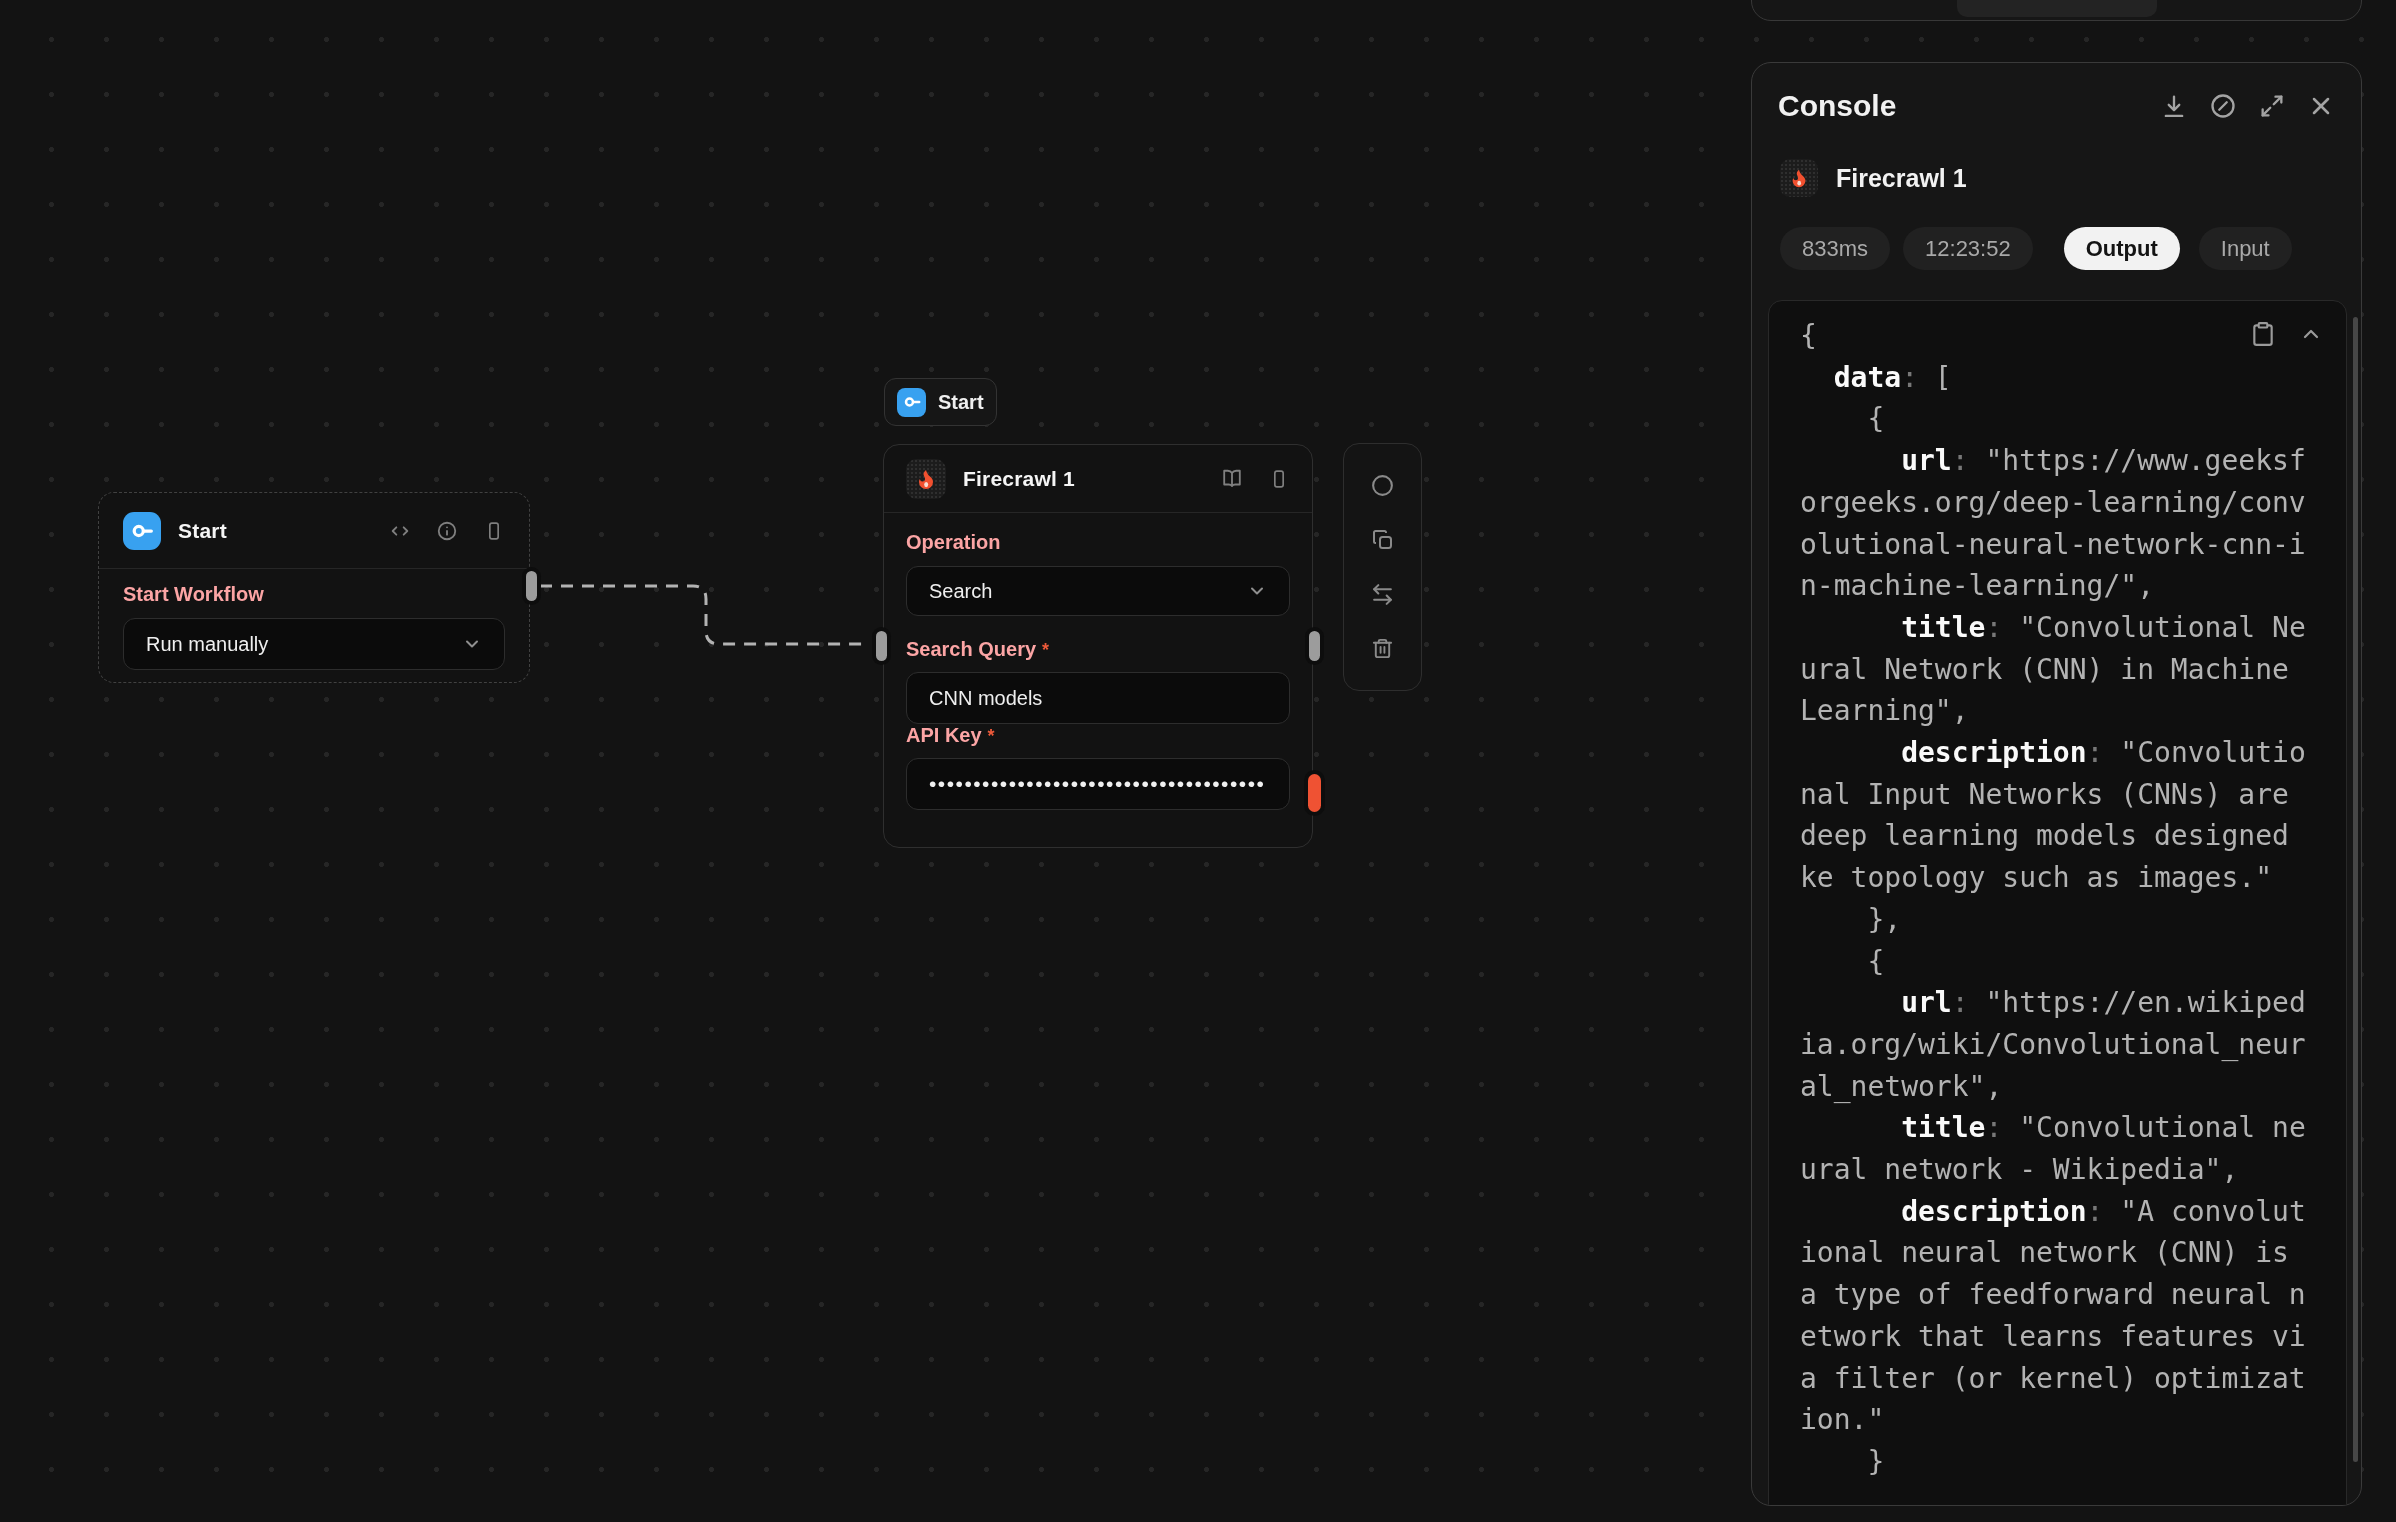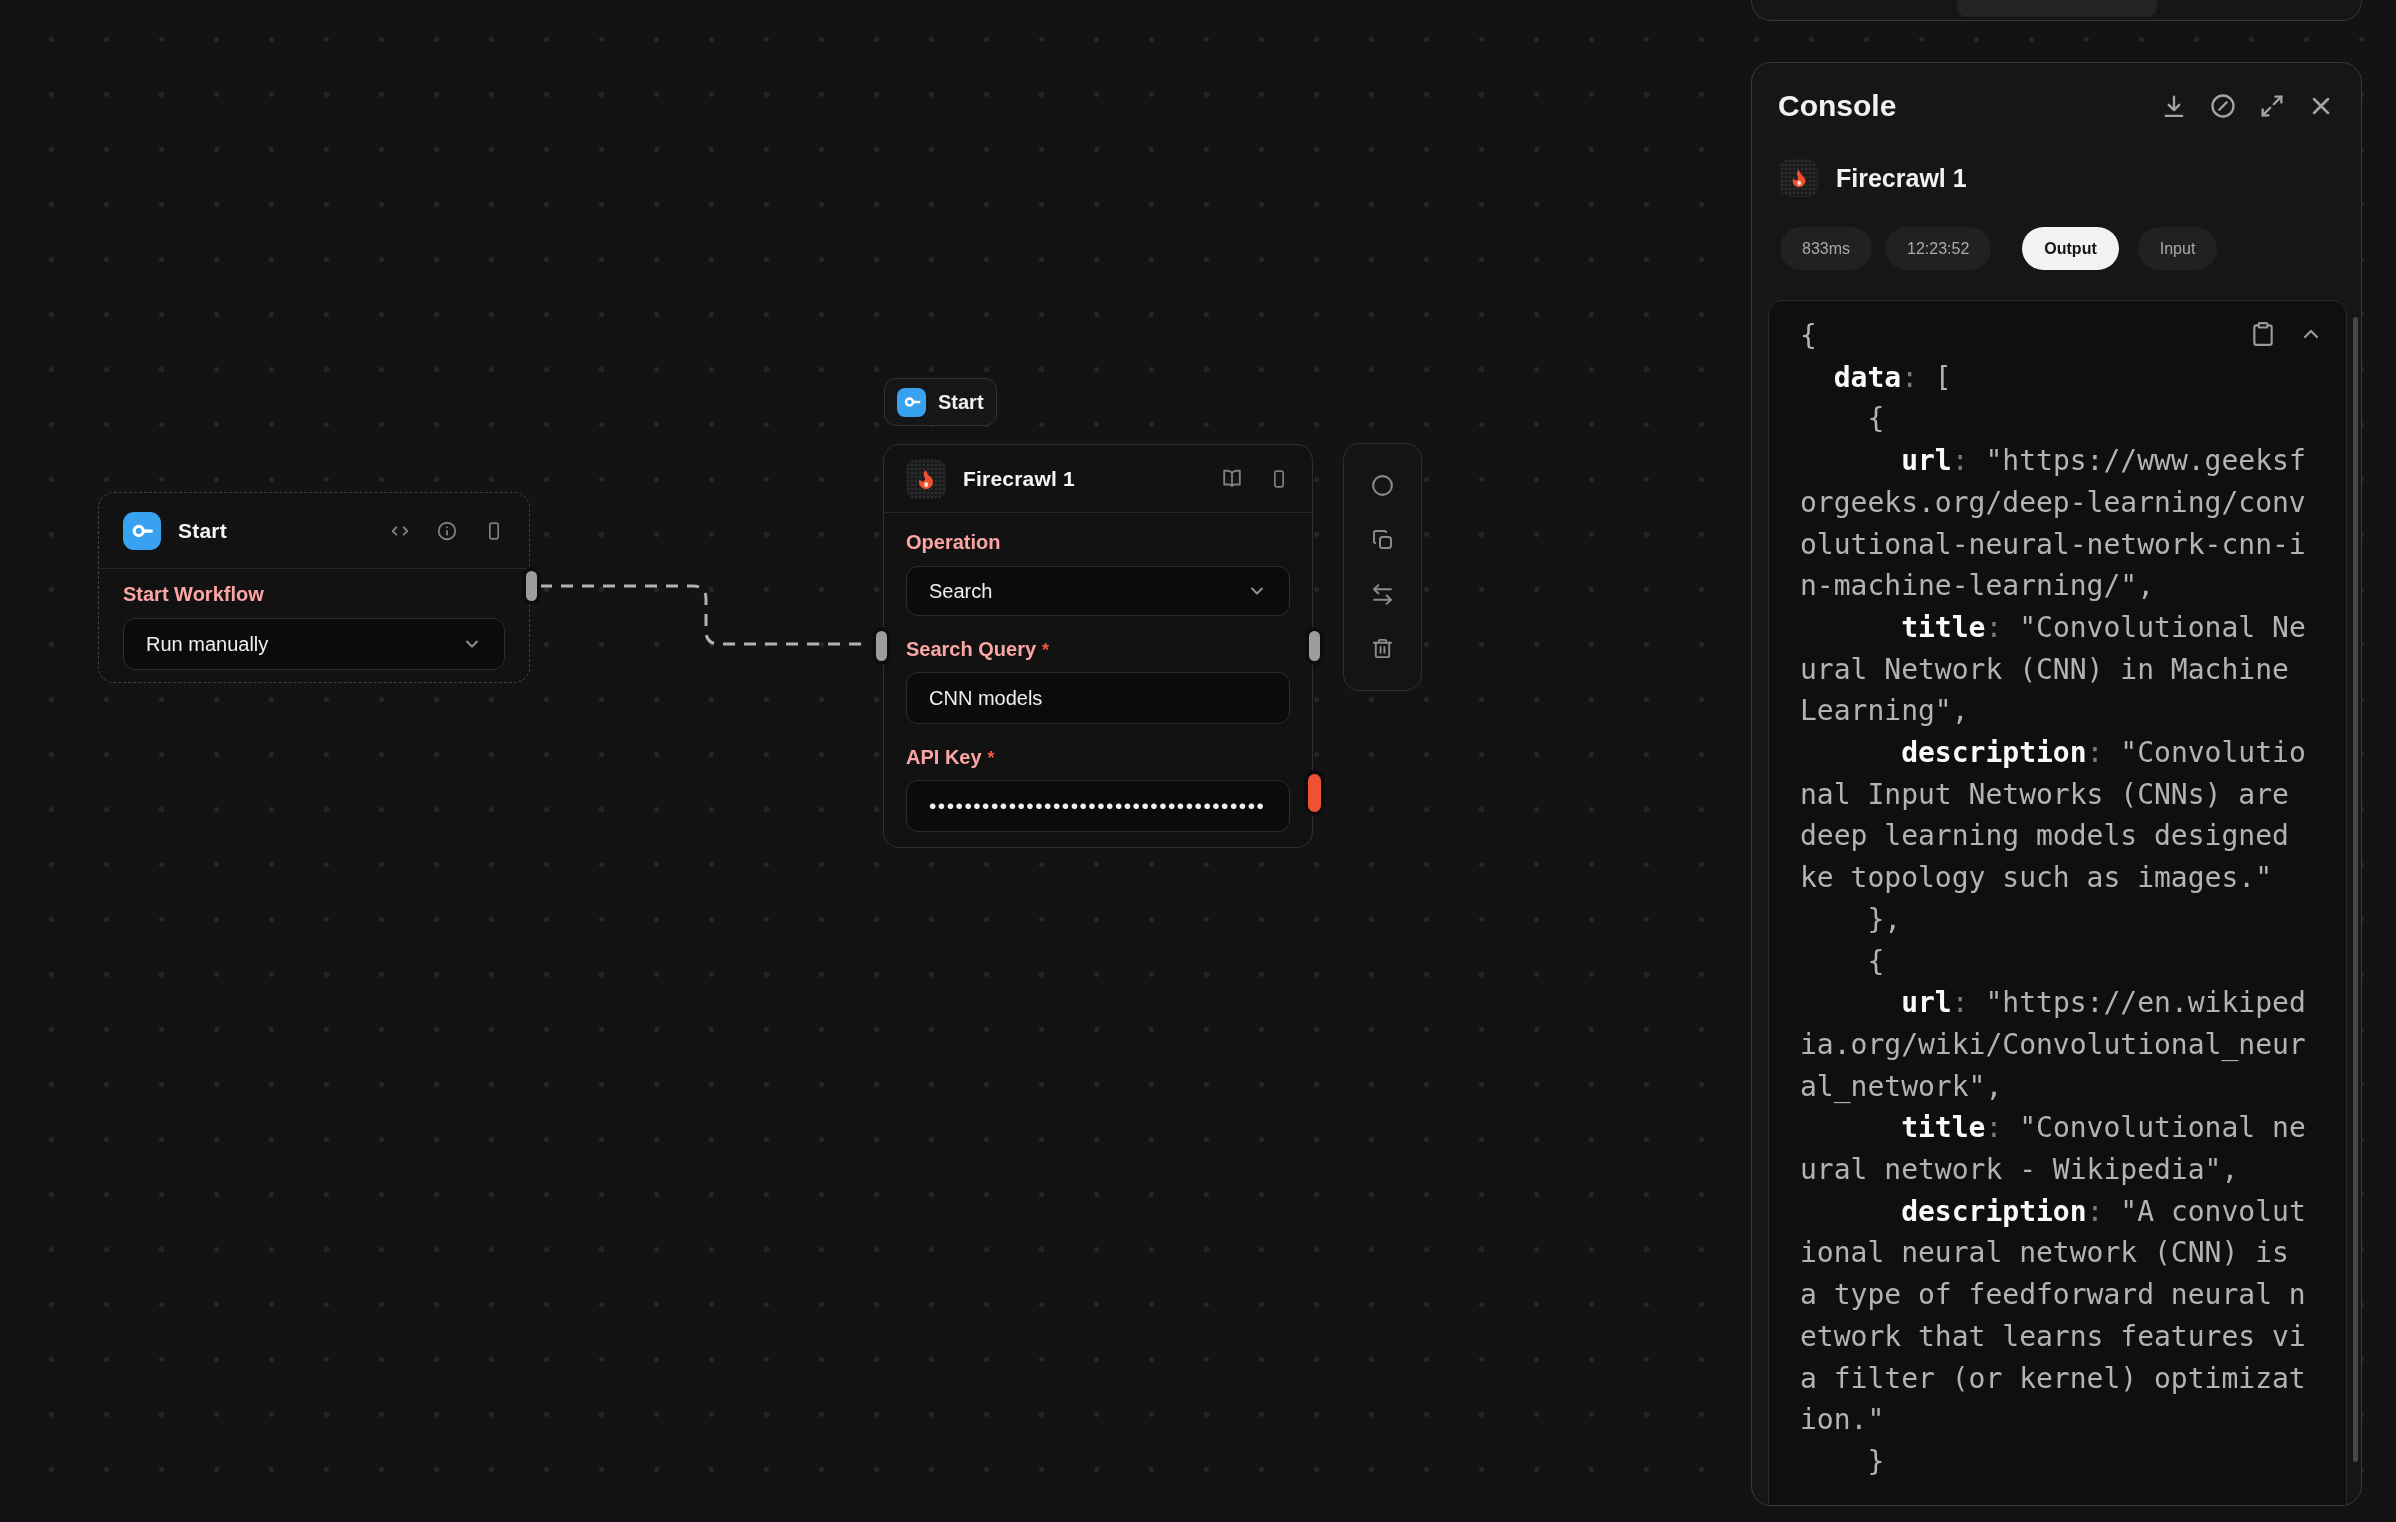--- a/index.html
+++ b/index.html
@@ -52,21 +52,21 @@
   .console{position:absolute;left:1751px;top:62px;width:611px;height:1444px;background:#161616;border:1.5px solid #3a3a3a;
     border-radius:20px;box-sizing:border-box;overflow:hidden}
   .console-header{display:flex;align-items:center;padding:26px 26px 0 26px}
   .console-title{font-size:30px;font-weight:600;color:#f1f1f1}
   .console-actions{margin-left:auto;display:flex;align-items:center;gap:21px;color:#a3a3a3}
   .console-actions .ibtn{width:28px;height:28px;display:flex;align-items:center;justify-content:center;cursor:pointer}
   .entry-row{display:flex;align-items:center;gap:18px;padding:0 28px;margin-top:36px}
   .entry-row .tile{width:38px;height:38px;border-radius:10px}
   .entry-name{font-size:25px;font-weight:600;color:#f2f2f2}
   .pill-row{display:flex;align-items:center;gap:13px;padding:0 28px;margin-top:30px}
-  .pill{height:43px;border-radius:22px;background:#212121;color:#a9a9a9;font-size:16px;display:flex;align-items:center;
+  .pill{height:43px;border-radius:22px;background:#212121;color:#a9a9a9;font-size:22px;display:flex;align-items:center;
     padding:0 22px;box-sizing:border-box;white-space:nowrap}
   .pill.tab{cursor:pointer}
   .pill.tab.active{background:#f2f2f2;color:#141414;font-weight:600}
   .code-block{position:absolute;left:16px;top:237px;width:579px;height:1400px;background:#0f0f0f;border:1.5px solid #292929;
     border-radius:14px;box-sizing:border-box}
   .code-actions{position:absolute;top:20px;right:22px;display:flex;align-items:center;gap:22px;color:#9a9a9a}
   .code-actions .ibtn{width:26px;height:26px;display:flex;align-items:center;justify-content:center;cursor:pointer}
   .code-lines{padding:14px 16px 20px 31px;font-family:"DejaVu Sans Mono",monospace;font-size:28px;line-height:41.7px;color:#b3b3b3}
   .code-line{white-space:pre}
   .ck{color:#fafafa;font-weight:700}
@@ -178,21 +178,21 @@
               <path d="m6 9 6 6 6-6"></path>
             </svg>
         </span>
       </div>
       <div style="margin-top:22px">
         <span class="field-label">Search Query</span><span class="req">*</span>
       </div>
       <div class="control" style="margin-top:11px">
         <span>CNN models</span>
       </div>
-      <div style="margin-top:22px">
+      <div style="">
         <span class="field-label">API Key</span><span class="req">*</span>
       </div>
       <div class="control" style="margin-top:11px">
         <span class="masked">••••••••••••••••••••••••••••••••••••••</span>
       </div>
     </div>
     <div class="handle" style="left:-8px;top:186px"></div>
     <div class="handle" style="right:-8px;top:186px"></div>
     <div class="handle orange" style="right:-9px;top:329px"></div>
   </div>

